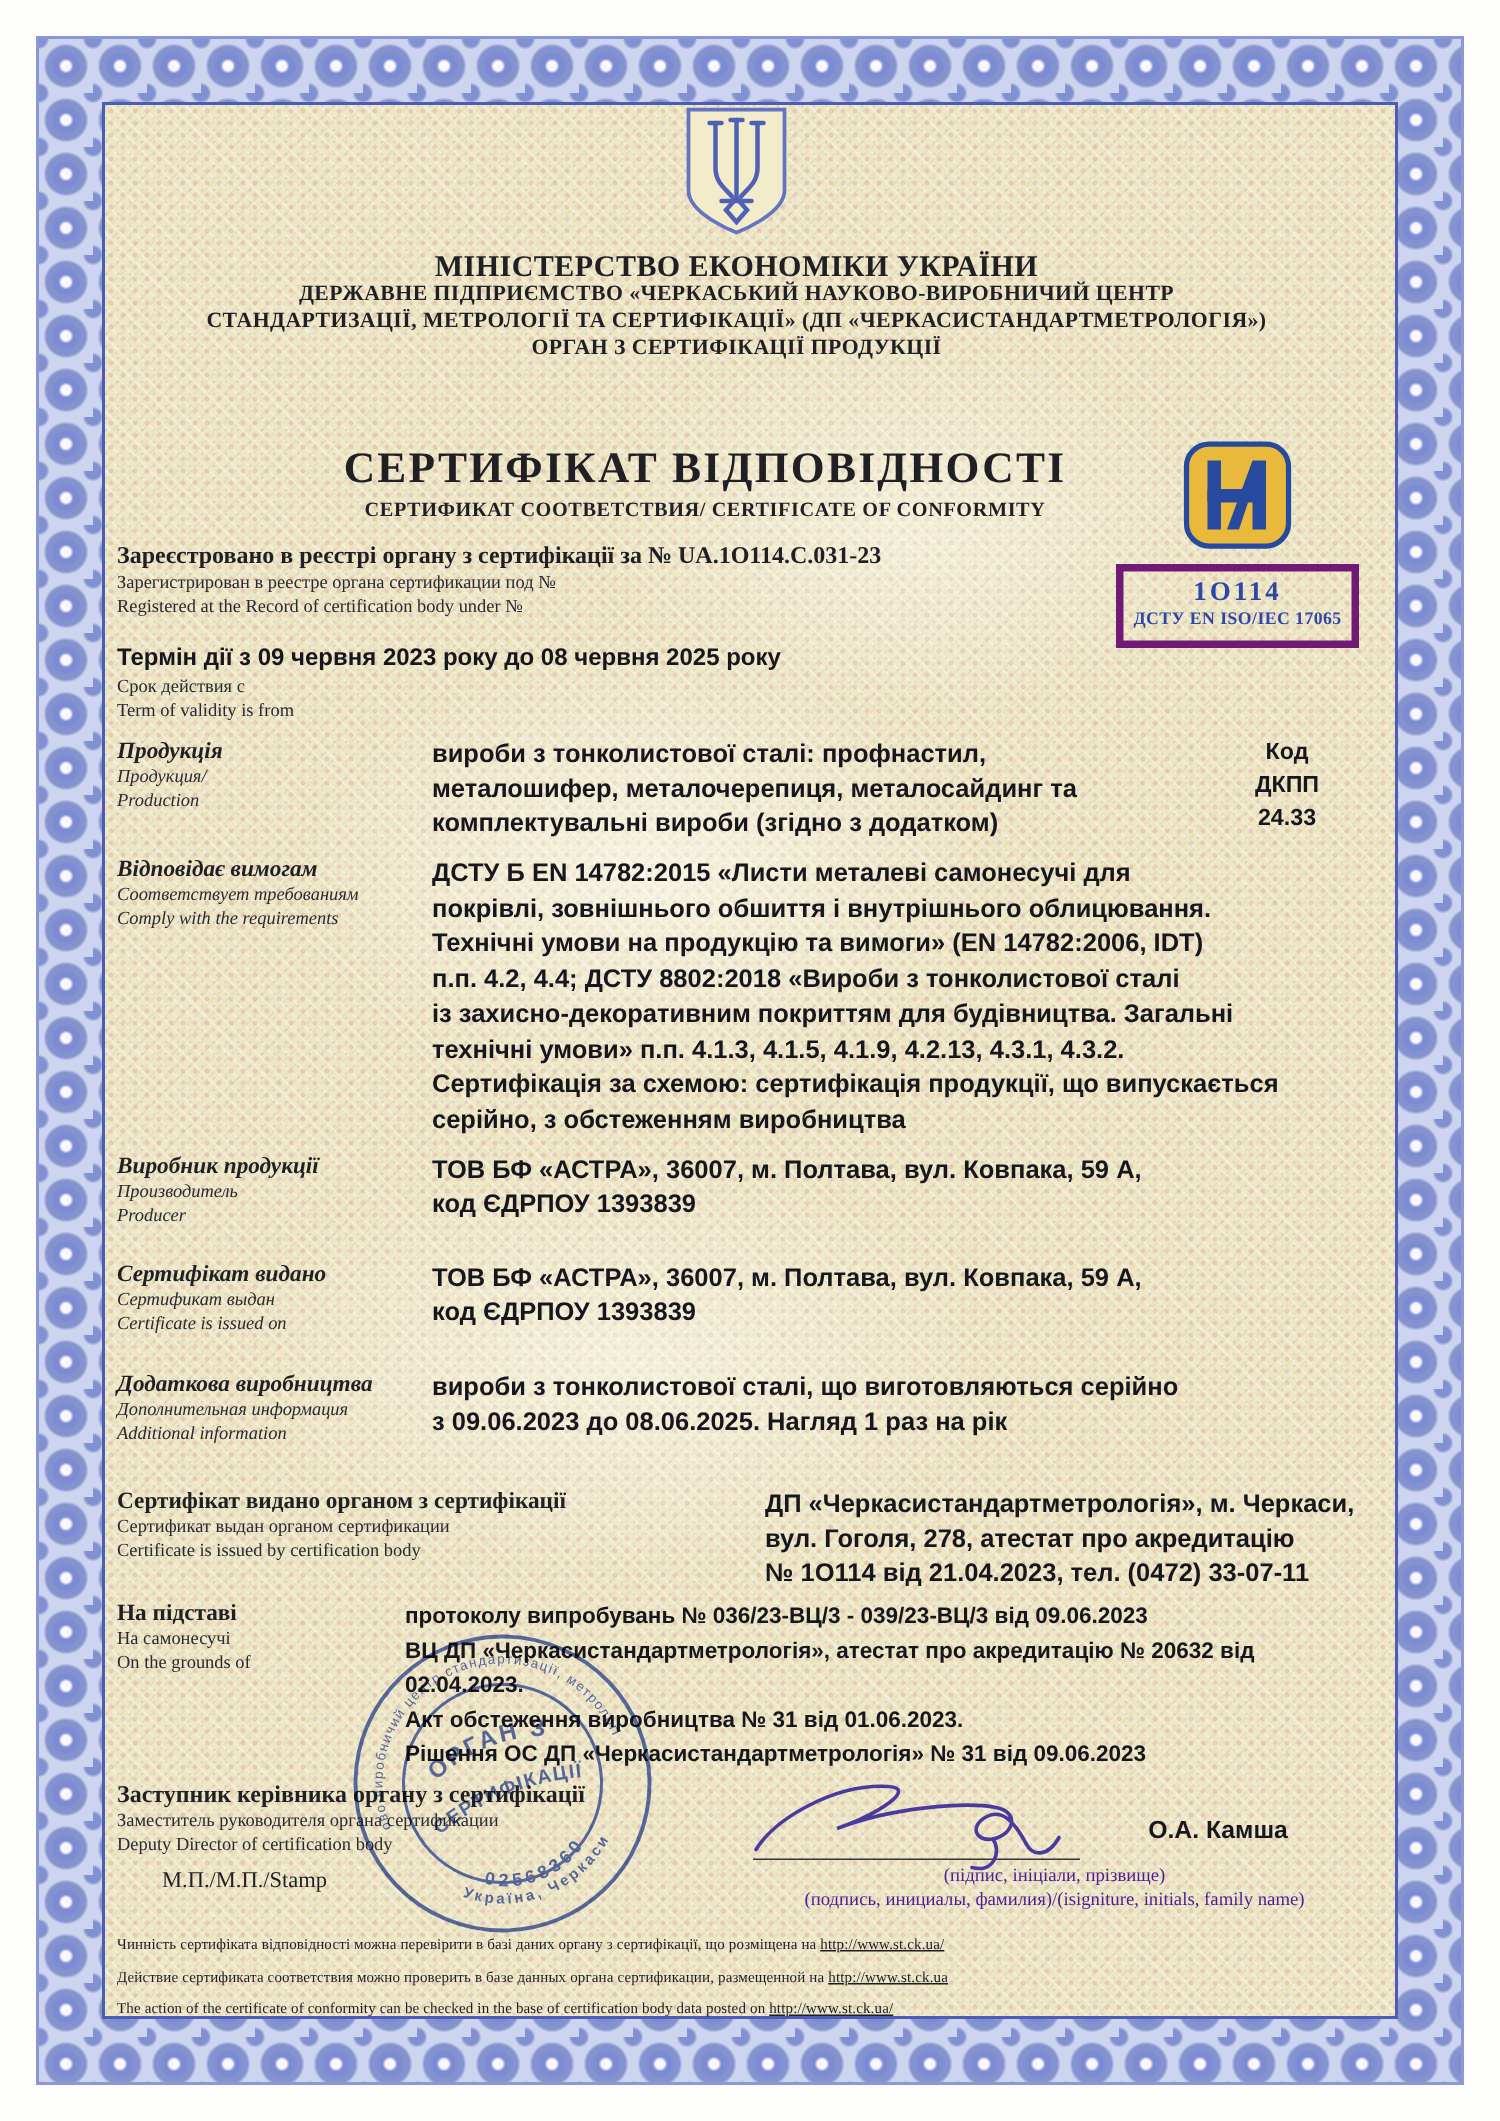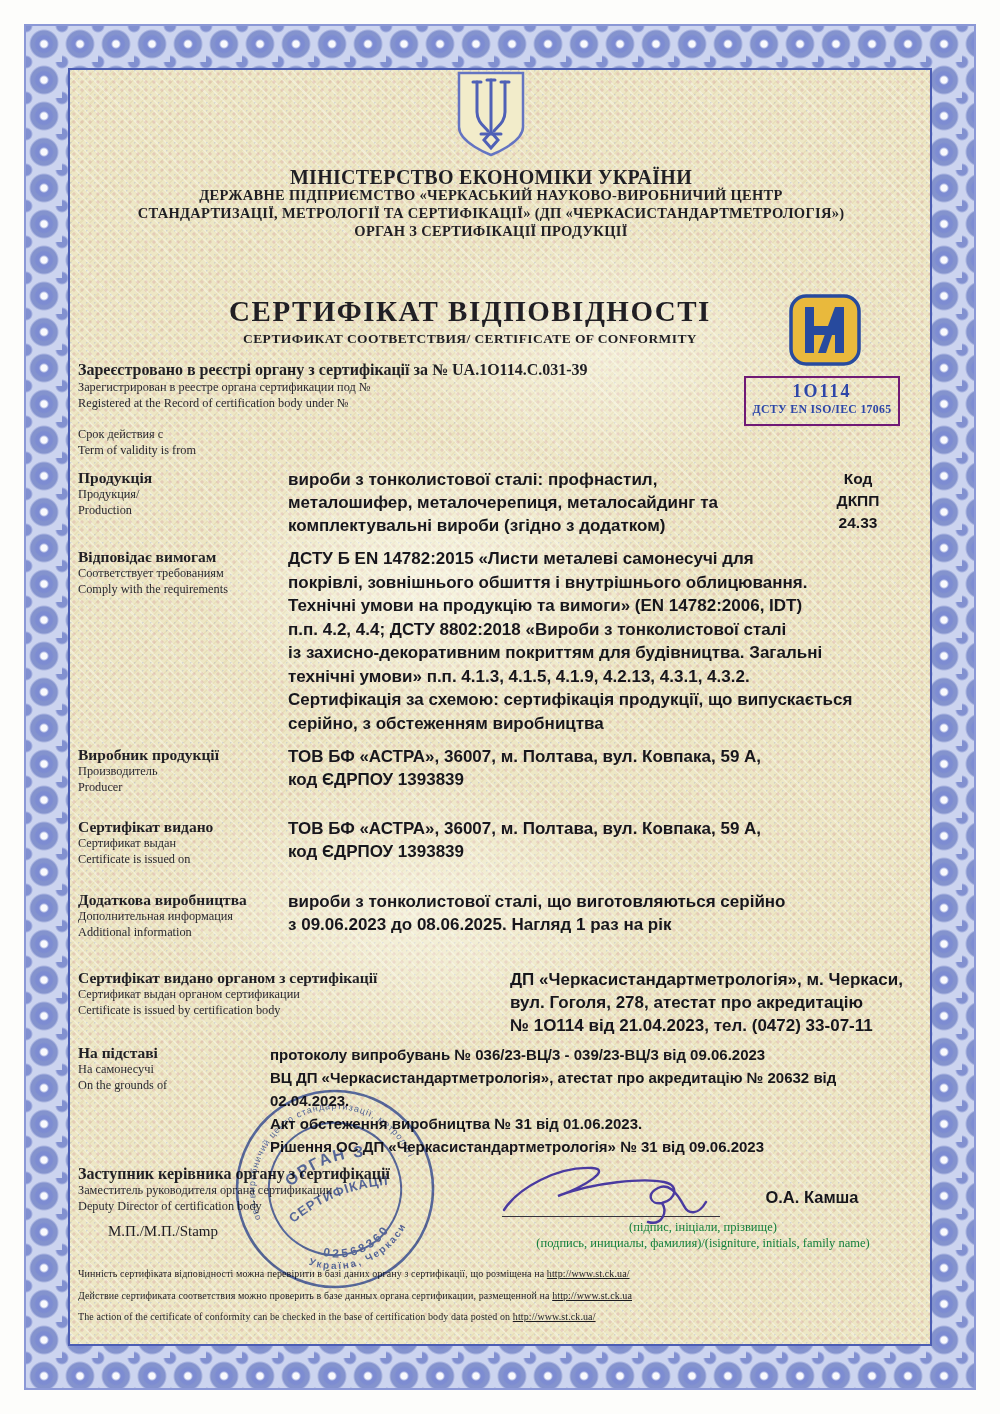--- a/index.html
+++ b/index.html
@@ -41,47 +41,47 @@
   .doc-sub{font-size:13.5px;font-weight:bold;margin-top:3px;letter-spacing:.4px;}
 
   .reg-block{margin-top:12px;}
   .reg-main{font-size:16px;font-weight:bold;line-height:21px;}
   .sub{font-size:12.3px;line-height:15.5px;color:#2a2930;}
 
   .validity{margin-top:16px;}
   .val-main{font-family:"Liberation Sans",sans-serif;font-weight:bold;font-size:16px;line-height:22px;color:#17161c;}
 
   .row{display:flex;align-items:flex-start;}
-  .lbl{width:202px;flex:0 0 202px;padding-right:8px;}
+  .lbl{width:202px;flex:0 0 202px;padding-right:8px;font-style:italic;}
   .lbl-wide{width:424px;flex:0 0 424px;padding-right:8px;}
   .lbl-narrow{width:184px;flex:0 0 184px;padding-right:8px;}
   .lbl-main{font-size:15.5px;font-weight:bold;line-height:19px;}
   .val{flex:1;font-family:"Liberation Sans",sans-serif;font-weight:bold;font-size:17px;
        line-height:23px;color:#17161c;white-space:pre-line;}
   .code-col{flex:0 0 92px;text-align:center;font-family:"Liberation Sans",sans-serif;
             font-weight:bold;font-size:15.5px;line-height:22px;color:#17161c;}
 
   .g-line{font-family:"Liberation Sans",sans-serif;font-weight:bold;font-size:15px;line-height:23px;color:#17161c;}
 
   .sig-row{display:flex;margin-top:6px;}
   .sig-left{flex:0 0 420px;}
   .mp{font-size:15px;margin-top:9px;padding-left:30px;}
   .sig-zone{flex:1;padding-left:4px;}
   .sig-top{display:flex;align-items:flex-end;}
   .sig-line{position:relative;width:218px;height:52px;border-bottom:1.6px solid #35333c;}
   .sig-line svg{position:absolute;left:-6px;bottom:-12px;overflow:visible;}
   .sig-name{flex:1;text-align:center;font-family:"Liberation Sans",sans-serif;font-weight:bold;
             font-size:16.5px;color:#17161c;padding-bottom:10px;}
-  .sig-sub{text-align:center;font-size:12.5px;line-height:16px;margin-top:2px;color:#15803d;}
+  .sig-sub{text-align:center;font-size:12.5px;line-height:16px;margin-top:2px;color:#4c1d95;}
 
   .footer{margin-top:12px;font-size:10px;line-height:21.5px;color:#1d1d22;letter-spacing:.1px;}
   .url{text-decoration:underline;}
 
   .naa{position:absolute;left:788px;top:293px;}
-  .acc-box{position:absolute;left:744px;top:376px;width:152px;height:46px;border:2px solid #701a75;
+  .acc-box{position:absolute;left:744px;top:376px;width:152px;height:46px;border:5px solid #701a75;
            text-align:center;color:#2d46a8;}
   .acc-num{font-size:18px;font-weight:bold;letter-spacing:2px;line-height:22px;margin-top:2px;}
   .acc-std{font-size:11.8px;font-weight:bold;line-height:14px;letter-spacing:.3px;}
 
   .stamp{position:absolute;left:222px;top:1076px;opacity:.82;mix-blend-mode:multiply;pointer-events:none;}
 </style>
 </head>
 <body>
 
 <div class="page">
@@ -110,26 +110,27 @@
       <div class="hline h-ent">СТАНДАРТИЗАЦІЇ, МЕТРОЛОГІЇ ТА СЕРТИФІКАЦІЇ» (ДП «ЧЕРКАСИСТАНДАРТМЕТРОЛОГІЯ»)</div>
       <div class="hline h-ent">ОРГАН З СЕРТИФІКАЦІЇ ПРОДУКЦІЇ</div>
     </div>
 
     <div class="center title-block">
       <div class="doc-title">СЕРТИФІКАТ ВІДПОВІДНОСТІ</div>
       <div class="doc-sub">СЕРТИФИКАТ СООТВЕТСТВИЯ/ CERTIFICATE OF CONFORMITY</div>
     </div>
 
     <div class="reg-block">
-      <div class="reg-main">Зареєстровано в реєстрі органу з сертифікації за № UA.1О114.С.031-39</div>
+      <div class="reg-main">Зареєстровано в реєстрі органу з сертифікації за № UA.1О114.С.031-23</div>
       <div class="sub">Зарегистрирован в реестре органа сертификации под №</div>
       <div class="sub">Registered at the Record of certification body under №</div>
     </div>
 
     <div class="validity">
+      <div class="val-main">Термін дії з 09 червня 2023 року до 08 червня 2025 року</div>
       <div class="sub">Срок действия с</div>
       <div class="sub">Term of validity is from</div>
     </div>
 
     <div class="row" style="margin-top:10px;">
       <div class="lbl">
         <div class="lbl-main">Продукція</div>
         <div class="sub">Продукция/</div>
         <div class="sub">Production</div>
       </div>

